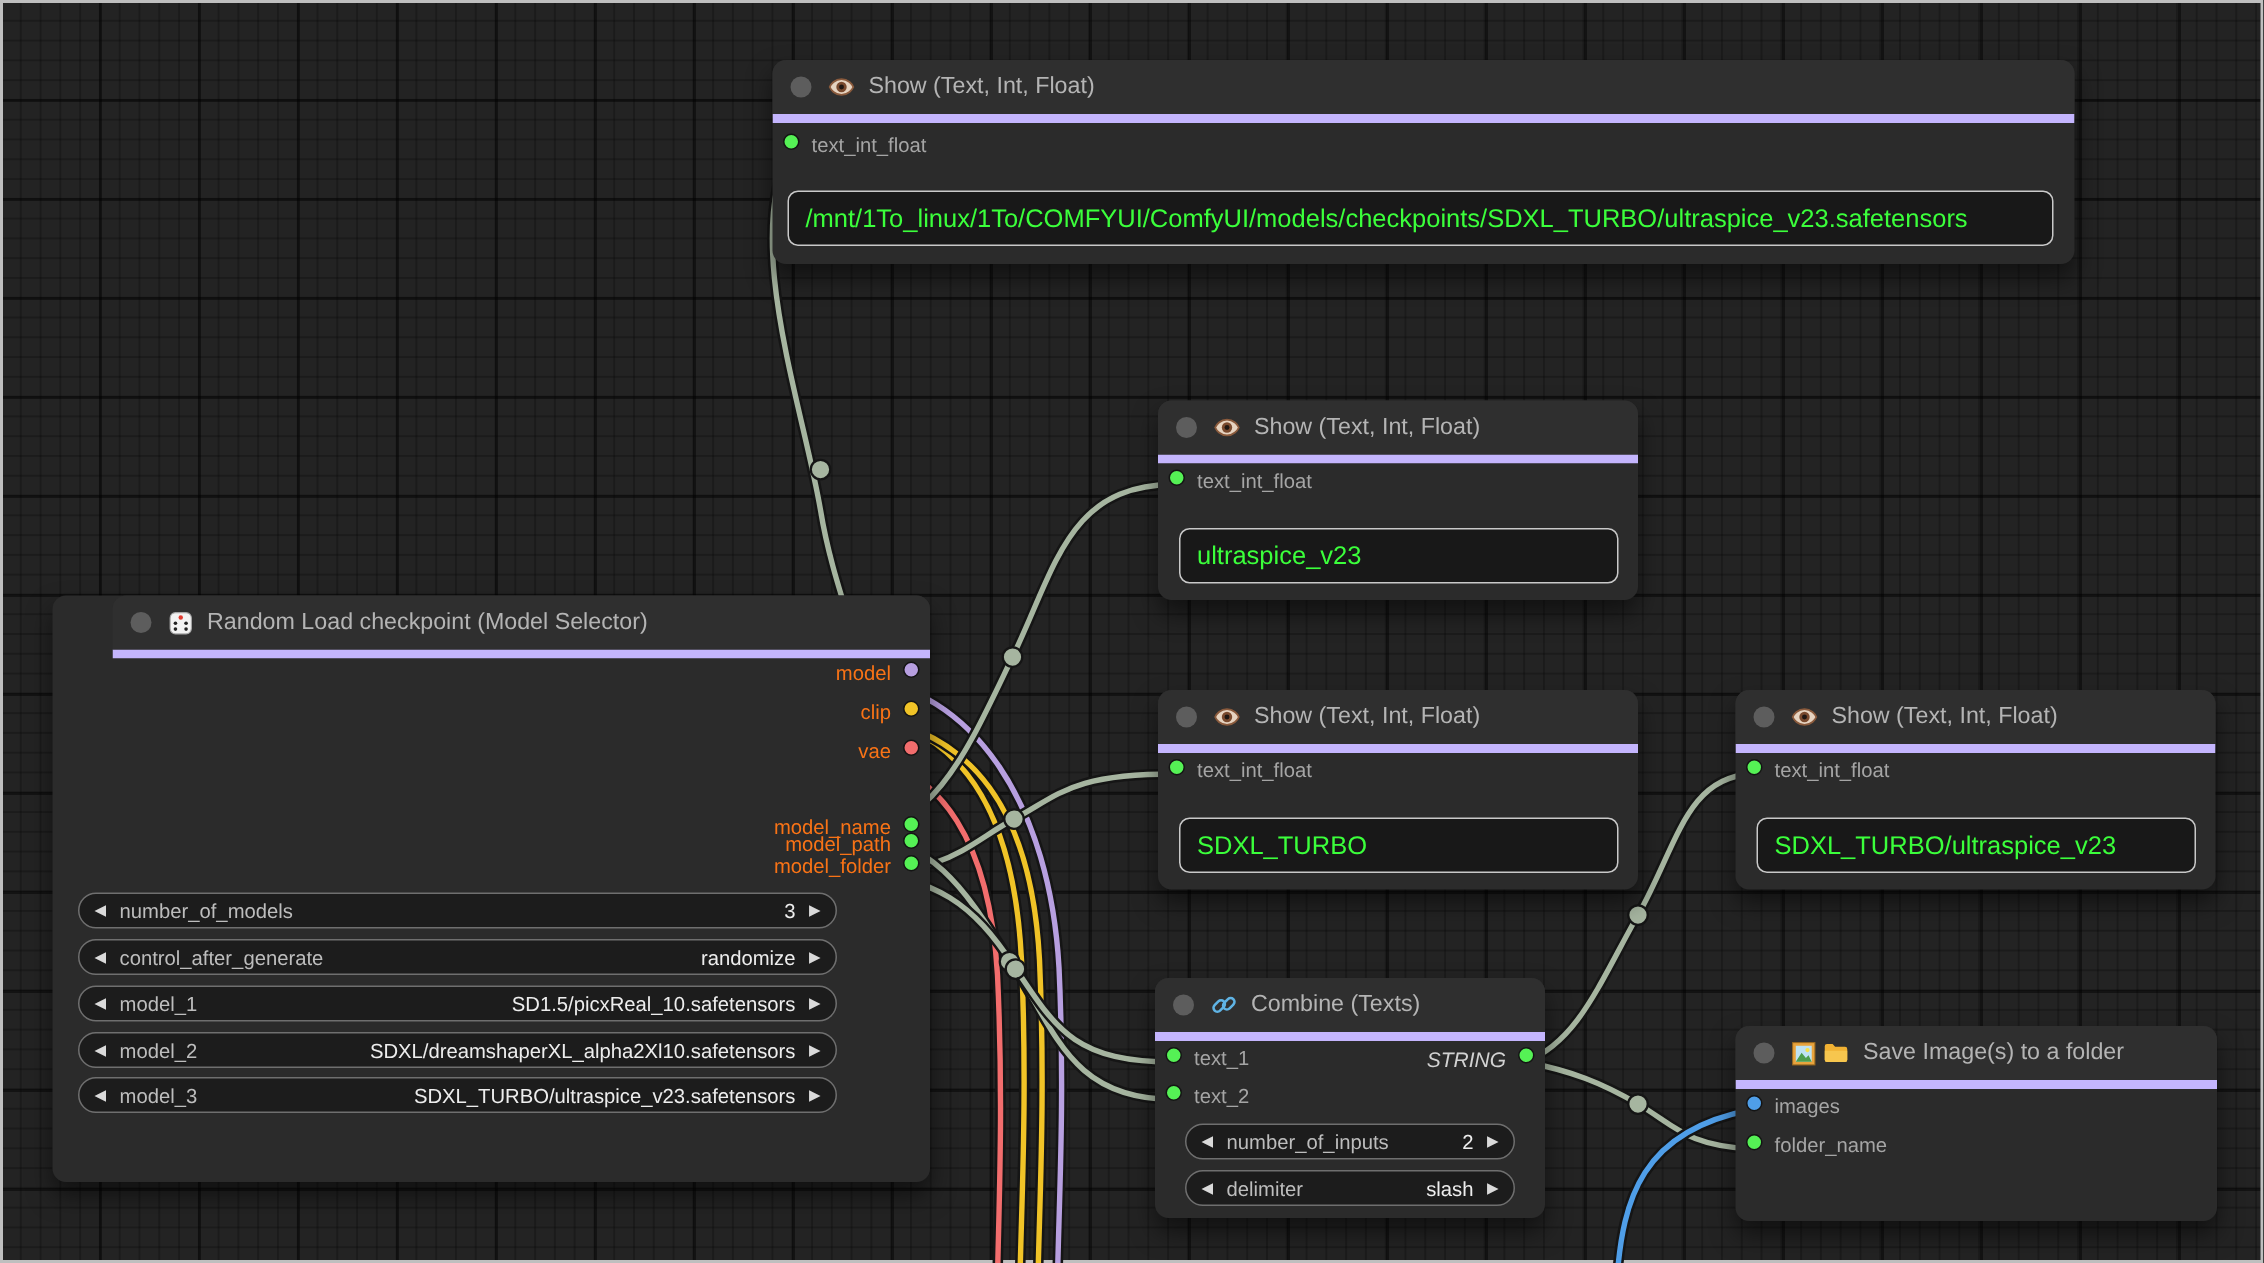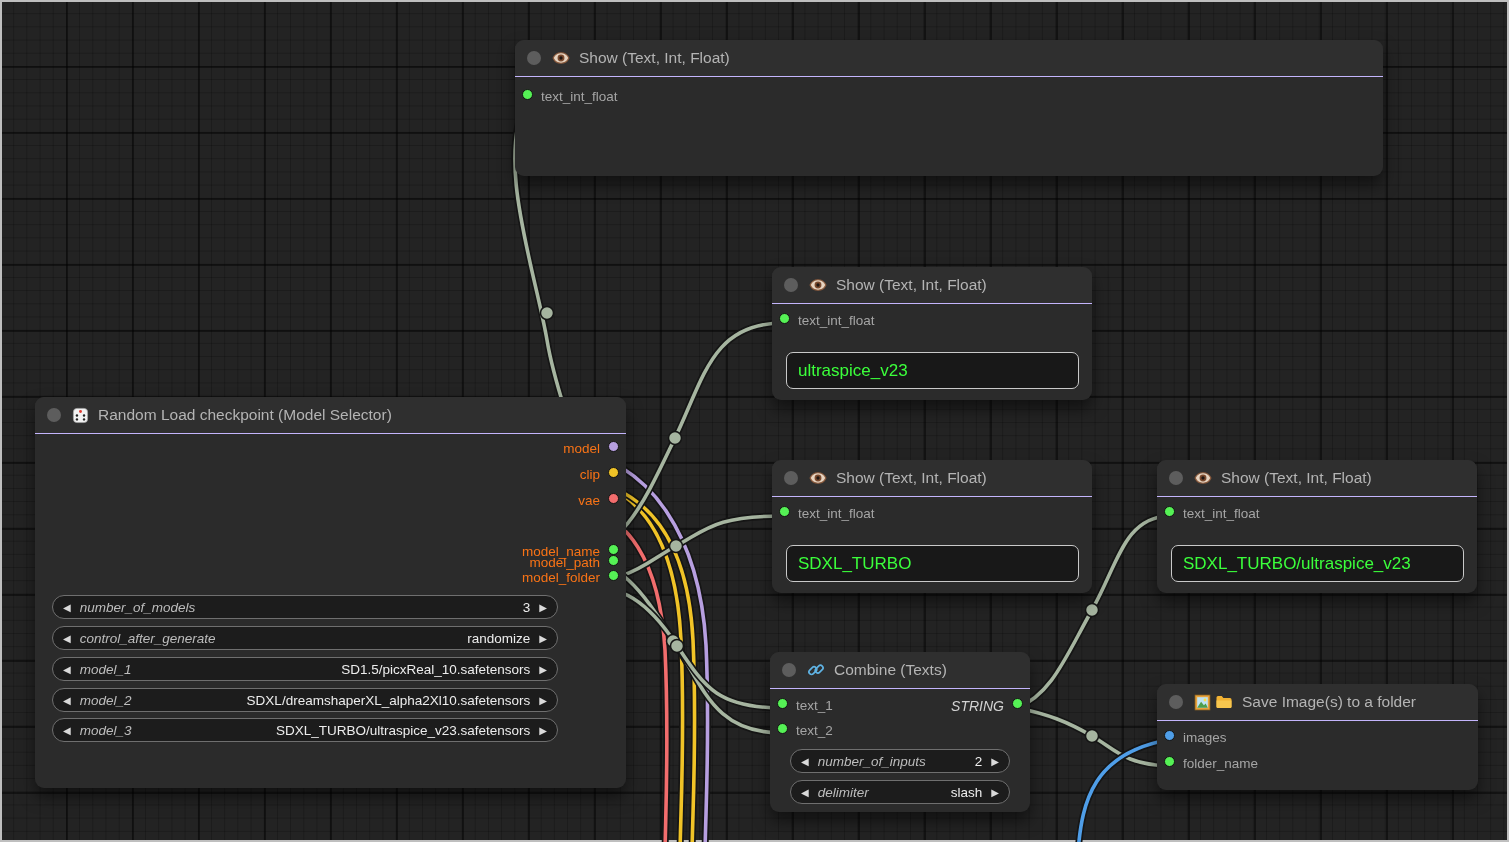--- a/index.html
+++ b/index.html
@@ -17,21 +17,21 @@
   }
   #wires{position:absolute; left:0; top:0;}
   .wo{fill:none; stroke:#151515; stroke-width:7; stroke-linecap:round;}
   .wc{fill:none; stroke-width:3.6; stroke-linecap:round;}
   .mid{fill:#a6b5a0; stroke:#151515; stroke-width:1.5;}
 
   .node{position:absolute; background:#2b2b2b; border-radius:9px;
         box-shadow:0 9px 16px rgba(0,0,0,.5); }
   .titlebar{height:36px; display:flex; align-items:center; padding:0 12px;
         background:#2f2f2f; border-radius:9px 9px 0 0;
-        border-bottom:1px solid #c4b5fd; cursor:default;}
+        border-bottom:6px solid #c4b5fd; cursor:default;}
   .collapse-dot{width:14px; height:14px; border-radius:50%; background:#5d5d5d;
         flex:none;}
   .title-icon{margin-left:11px; flex:none; display:flex; align-items:center; gap:3px;}
   .node-title{color:#b4b4b4; font-size:15.5px; margin-left:9px; white-space:nowrap;}
 
   .port{position:absolute; display:flex; align-items:flex-start; gap:8px;
         height:20px; font-size:13.5px; color:#a5a5a5; white-space:nowrap;}
   .port.in{left:7px;}
   .port.out{right:7px;}
   .dot{width:11px; height:11px; border-radius:50%; border:1px solid #141414;
@@ -44,21 +44,21 @@
 
   .valuebox{position:absolute; background:#181818; border:1px solid #c9c9c9;
         border-radius:7px; color:#3bff3b; font-size:17px; display:flex;
         align-items:center; padding:0 11px; overflow:hidden; white-space:nowrap;
         box-sizing:border-box;}
   .widget{position:absolute; height:24px; background:#1c1c1c;
         border:1px solid #6f6f6f; border-radius:13px; display:flex;
         align-items:center; padding:0 10px; gap:9px; font-size:13.5px;
         box-sizing:border-box; white-space:nowrap; overflow:hidden;}
   .arrow{color:#dadada; font-size:10px; flex:none;}
-  .wlabel{color:#bdbdbd;font-style:italic;}
+  .wlabel{color:#bdbdbd;}
   .wvalue{margin-left:auto; color:#ededed;}
 </style>
 </head>
 <body>
 
 <div id="canvas">
 
   <svg id="wires" width="1509" height="842">
     <g>
       <path class="wo" d="M568,451 C652,458 700,540 706,645 C710,730 706,800 705,852"></path>
@@ -126,20 +126,23 @@
             <circle cx="12" cy="12" r="4.6" fill="#7a4a2e"></circle>
             <circle cx="12" cy="12" r="2.2" fill="#201713"></circle>
           </svg>
       </span>
       <span class="node-title">Show (Text, Int, Float)</span>
     </div>
     <div class="port in" style="top:49px;">
       <span class="dot dot-green"></span>
       <span>text_int_float</span>
     </div>
+    <div class="valuebox" style="left:10px; right:14px; top:87px; height:37px;">
+      <span>/mnt/1To_linux/1To/COMFYUI/ComfyUI/models/checkpoints/SDXL_TURBO/ultraspice_v23.safetensors</span>
+    </div>
   </div>
 
   <div class="node" style="left:772px; top:267px; width:320px; height:133px;">
     <div class="titlebar">
       <span class="collapse-dot"></span>
       <span class="title-icon">
         <svg viewBox="0 0 24 24" width="18" height="18">
             <path d="M12 5C6 5 2.5 9.5 1.5 12 2.5 14.5 6 19 12 19s9.5-4.5 10.5-7C21.5 9.5 18 5 12 5Z" fill="#e6d3c0" stroke="#8a5a3c" stroke-width="1.6"></path>
             <circle cx="12" cy="12" r="4.6" fill="#7a4a2e"></circle>
             <circle cx="12" cy="12" r="2.2" fill="#201713"></circle>
@@ -191,21 +194,21 @@
     </div>
     <div class="port in" style="top:46px;">
       <span class="dot dot-green"></span>
       <span>text_int_float</span>
     </div>
     <div class="valuebox" style="left:14px; right:13px; top:85px; height:37px;">
       <span>SDXL_TURBO/ultraspice_v23</span>
     </div>
   </div>
 
-  <div class="node" style="left:35px; top:397px; width:591px; height:391px;">
+  <div class="node" style="left:35px; top:397px; width:545px; height:391px;padding-left:40px;">
     <div class="titlebar">
       <span class="collapse-dot"></span>
       <span class="title-icon">
         <svg viewBox="0 0 24 24" width="17" height="17">
             <rect x="2" y="2" width="20" height="20" rx="5" fill="#f2f2f2" stroke="#a8a8a8"></rect>
             <circle cx="12" cy="6.5" r="2.1" fill="#e03a2f"></circle>
             <circle cx="7" cy="12" r="1.7" fill="#222"></circle>
             <circle cx="17" cy="12" r="1.7" fill="#222"></circle>
             <circle cx="7" cy="17.5" r="1.7" fill="#222"></circle>
             <circle cx="17" cy="17.5" r="1.7" fill="#222"></circle>
@@ -301,21 +304,21 @@
       <span class="arrow">▶</span>
     </div>
     <div class="widget" style="left:20px; width:220px; top:128px;">
       <span class="arrow">◀</span>
       <span class="wlabel">delimiter</span>
       <span class="wvalue">slash</span>
       <span class="arrow">▶</span>
     </div>
   </div>
 
-  <div class="node" style="left:1157px; top:684px; width:321px; height:106px;">
+  <div class="node" style="left:1157px; top:684px; width:321px; height:130px;">
     <div class="titlebar">
       <span class="collapse-dot"></span>
       <span class="title-icon">
         <svg viewBox="0 0 24 24" width="17" height="17">
             <rect x="1.5" y="1.5" width="21" height="21" fill="#e8a33d" stroke="#9a6a1f"></rect>
             <rect x="4.5" y="4.5" width="15" height="15" fill="#bfe3f2"></rect>
             <circle cx="15.5" cy="8.5" r="2" fill="#f7e24c"></circle>
             <path d="M4.5 19.5 10 11l4 5 2.5-2.5 3 6Z" fill="#4d9e4d"></path>
           </svg>
       </span>

